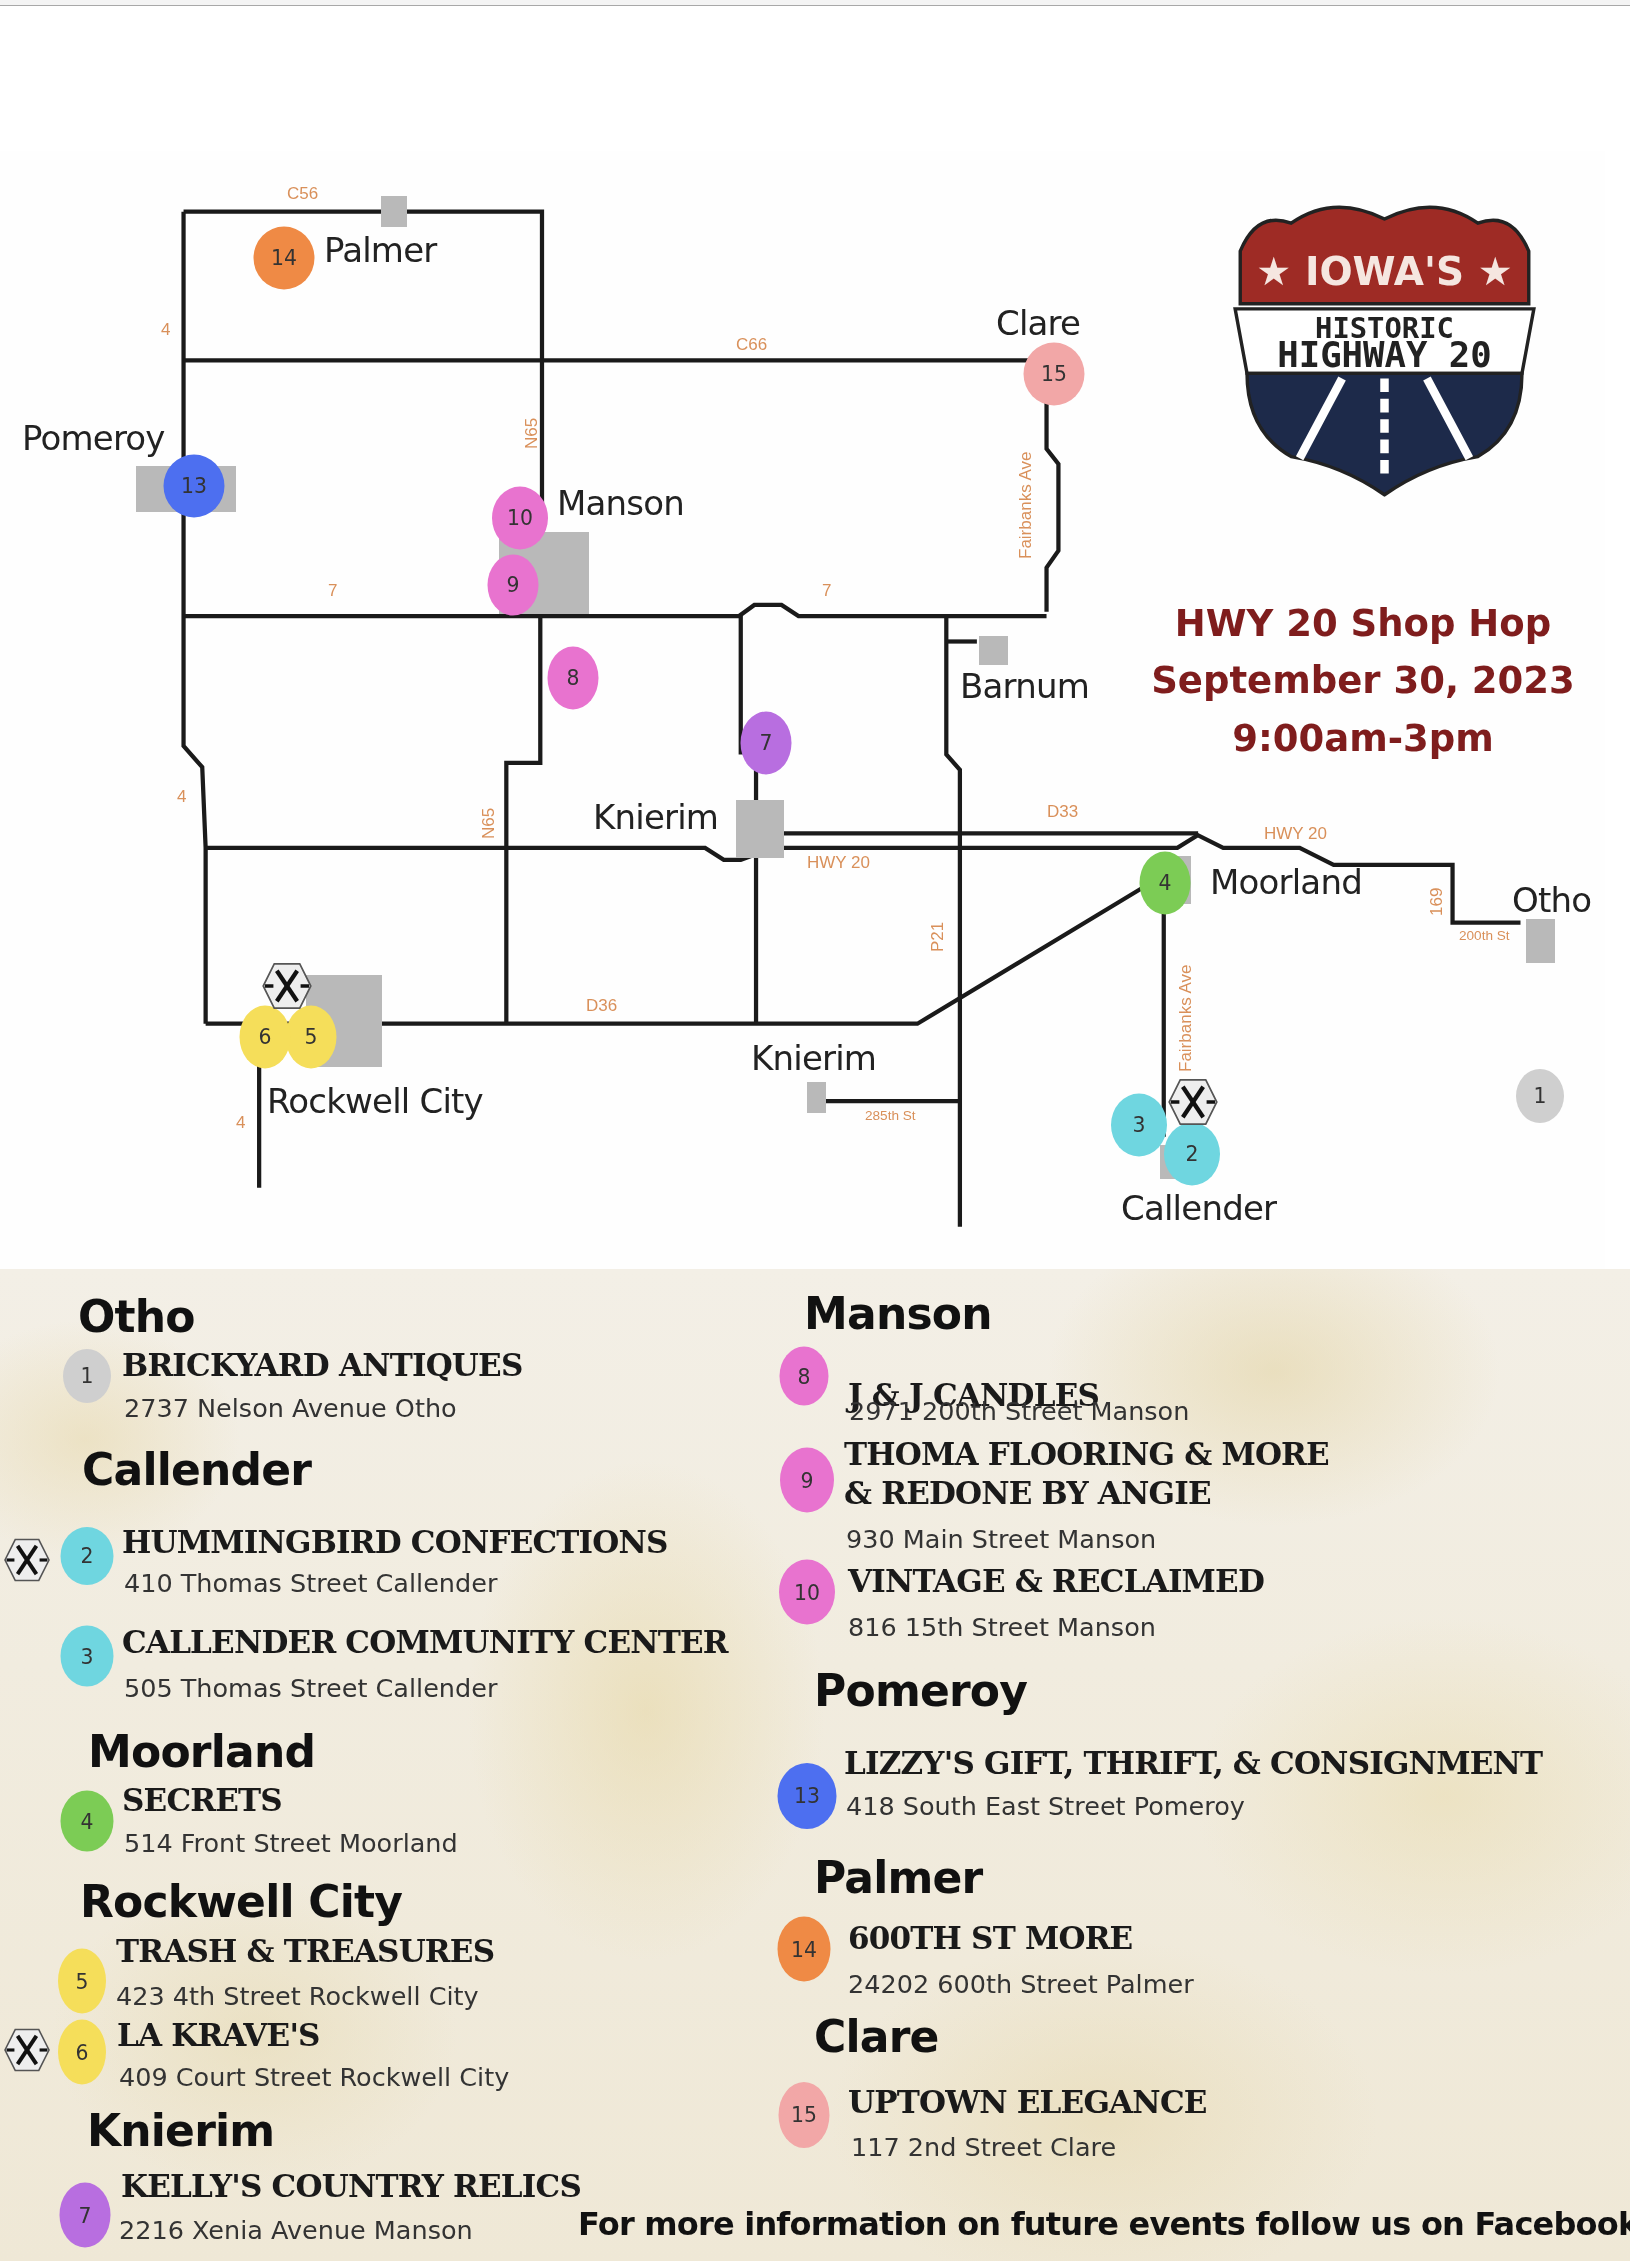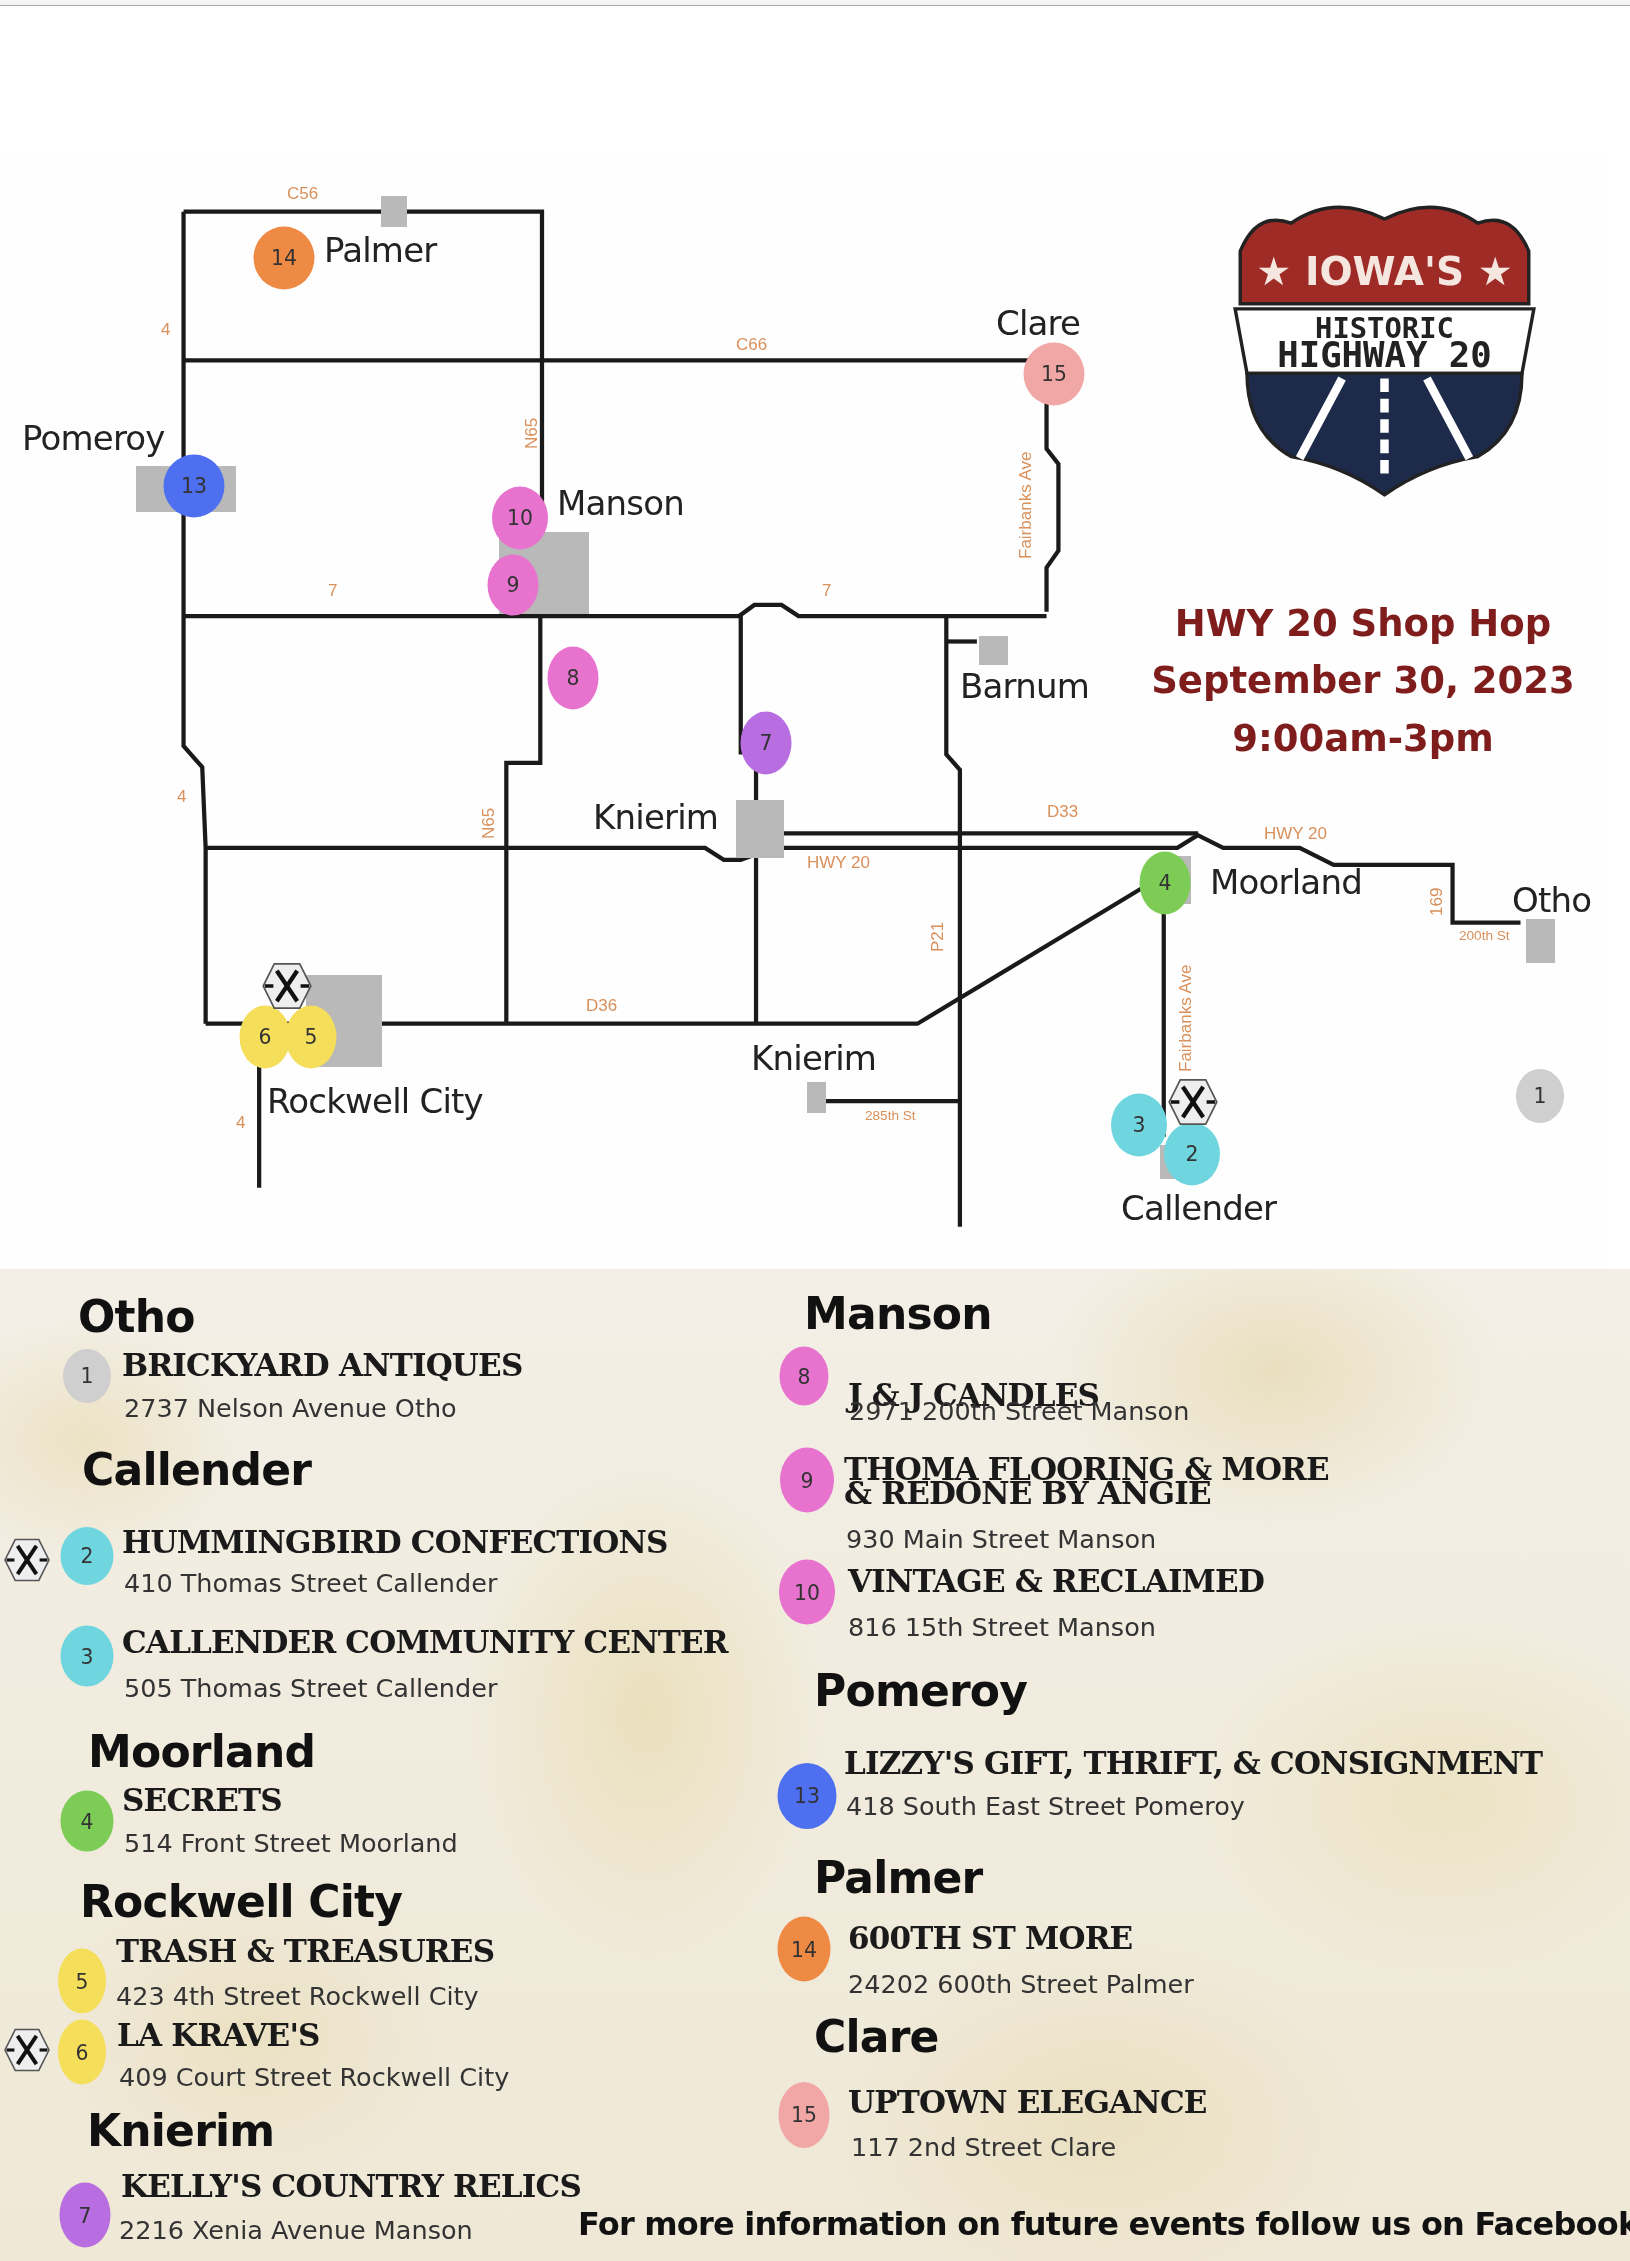--- a/index.html
+++ b/index.html
@@ -209,21 +209,21 @@
   <div class="sec-title" style="left:87px;top:836px;">Knierim</div>
   <div class="lmark" style="left:85px;top:946px;width:51px;height:65px;background:#b86ee0;">7</div>
   <div class="shop-name" style="left:121px;top:899px;">KELLY'S COUNTRY RELICS</div>
   <div class="shop-addr" style="left:119px;top:946px;">2216 Xenia Avenue Manson</div>
 
   <div class="sec-title" style="left:804px;top:18.7px;">Manson</div>
   <div class="lmark" style="left:804px;top:107px;width:49px;height:59px;background:#e873cf;">8</div>
   <div class="shop-name" style="left:848px;top:90px;margin-top:18px;">J &amp; J CANDLES</div>
   <div class="shop-addr" style="left:849px;top:127px;">2971 200th Street Manson</div>
   <div class="lmark" style="left:807px;top:211px;width:54px;height:65px;background:#e873cf;">9</div>
-  <div class="shop-name" style="left:844px;top:182px;">THOMA FLOORING &amp; MORE</div>
+  <div class="shop-name" style="left:844px;top:167px;">THOMA FLOORING &amp; MORE</div>
   <div class="shop-name" style="left:844px;top:206px;">&amp; REDONE BY ANGIE</div>
   <div class="shop-addr" style="left:846px;top:255px;">930 Main Street Manson</div>
   <div class="lmark" style="left:807px;top:323px;width:56px;height:65px;background:#e873cf;">10</div>
   <div class="shop-name" style="left:848px;top:294px;">VINTAGE &amp; RECLAIMED</div>
   <div class="shop-addr" style="left:848px;top:343px;">816 15th Street Manson</div>
 
   <div class="sec-title" style="left:814px;top:396px;">Pomeroy</div>
   <div class="lmark" style="left:807px;top:527px;width:59px;height:66px;background:#4d6ff0;">13</div>
   <div class="shop-name" style="left:844px;top:476px;">LIZZY'S GIFT, THRIFT, &amp; CONSIGNMENT</div>
   <div class="shop-addr" style="left:846px;top:522px;">418 South East Street Pomeroy</div>

